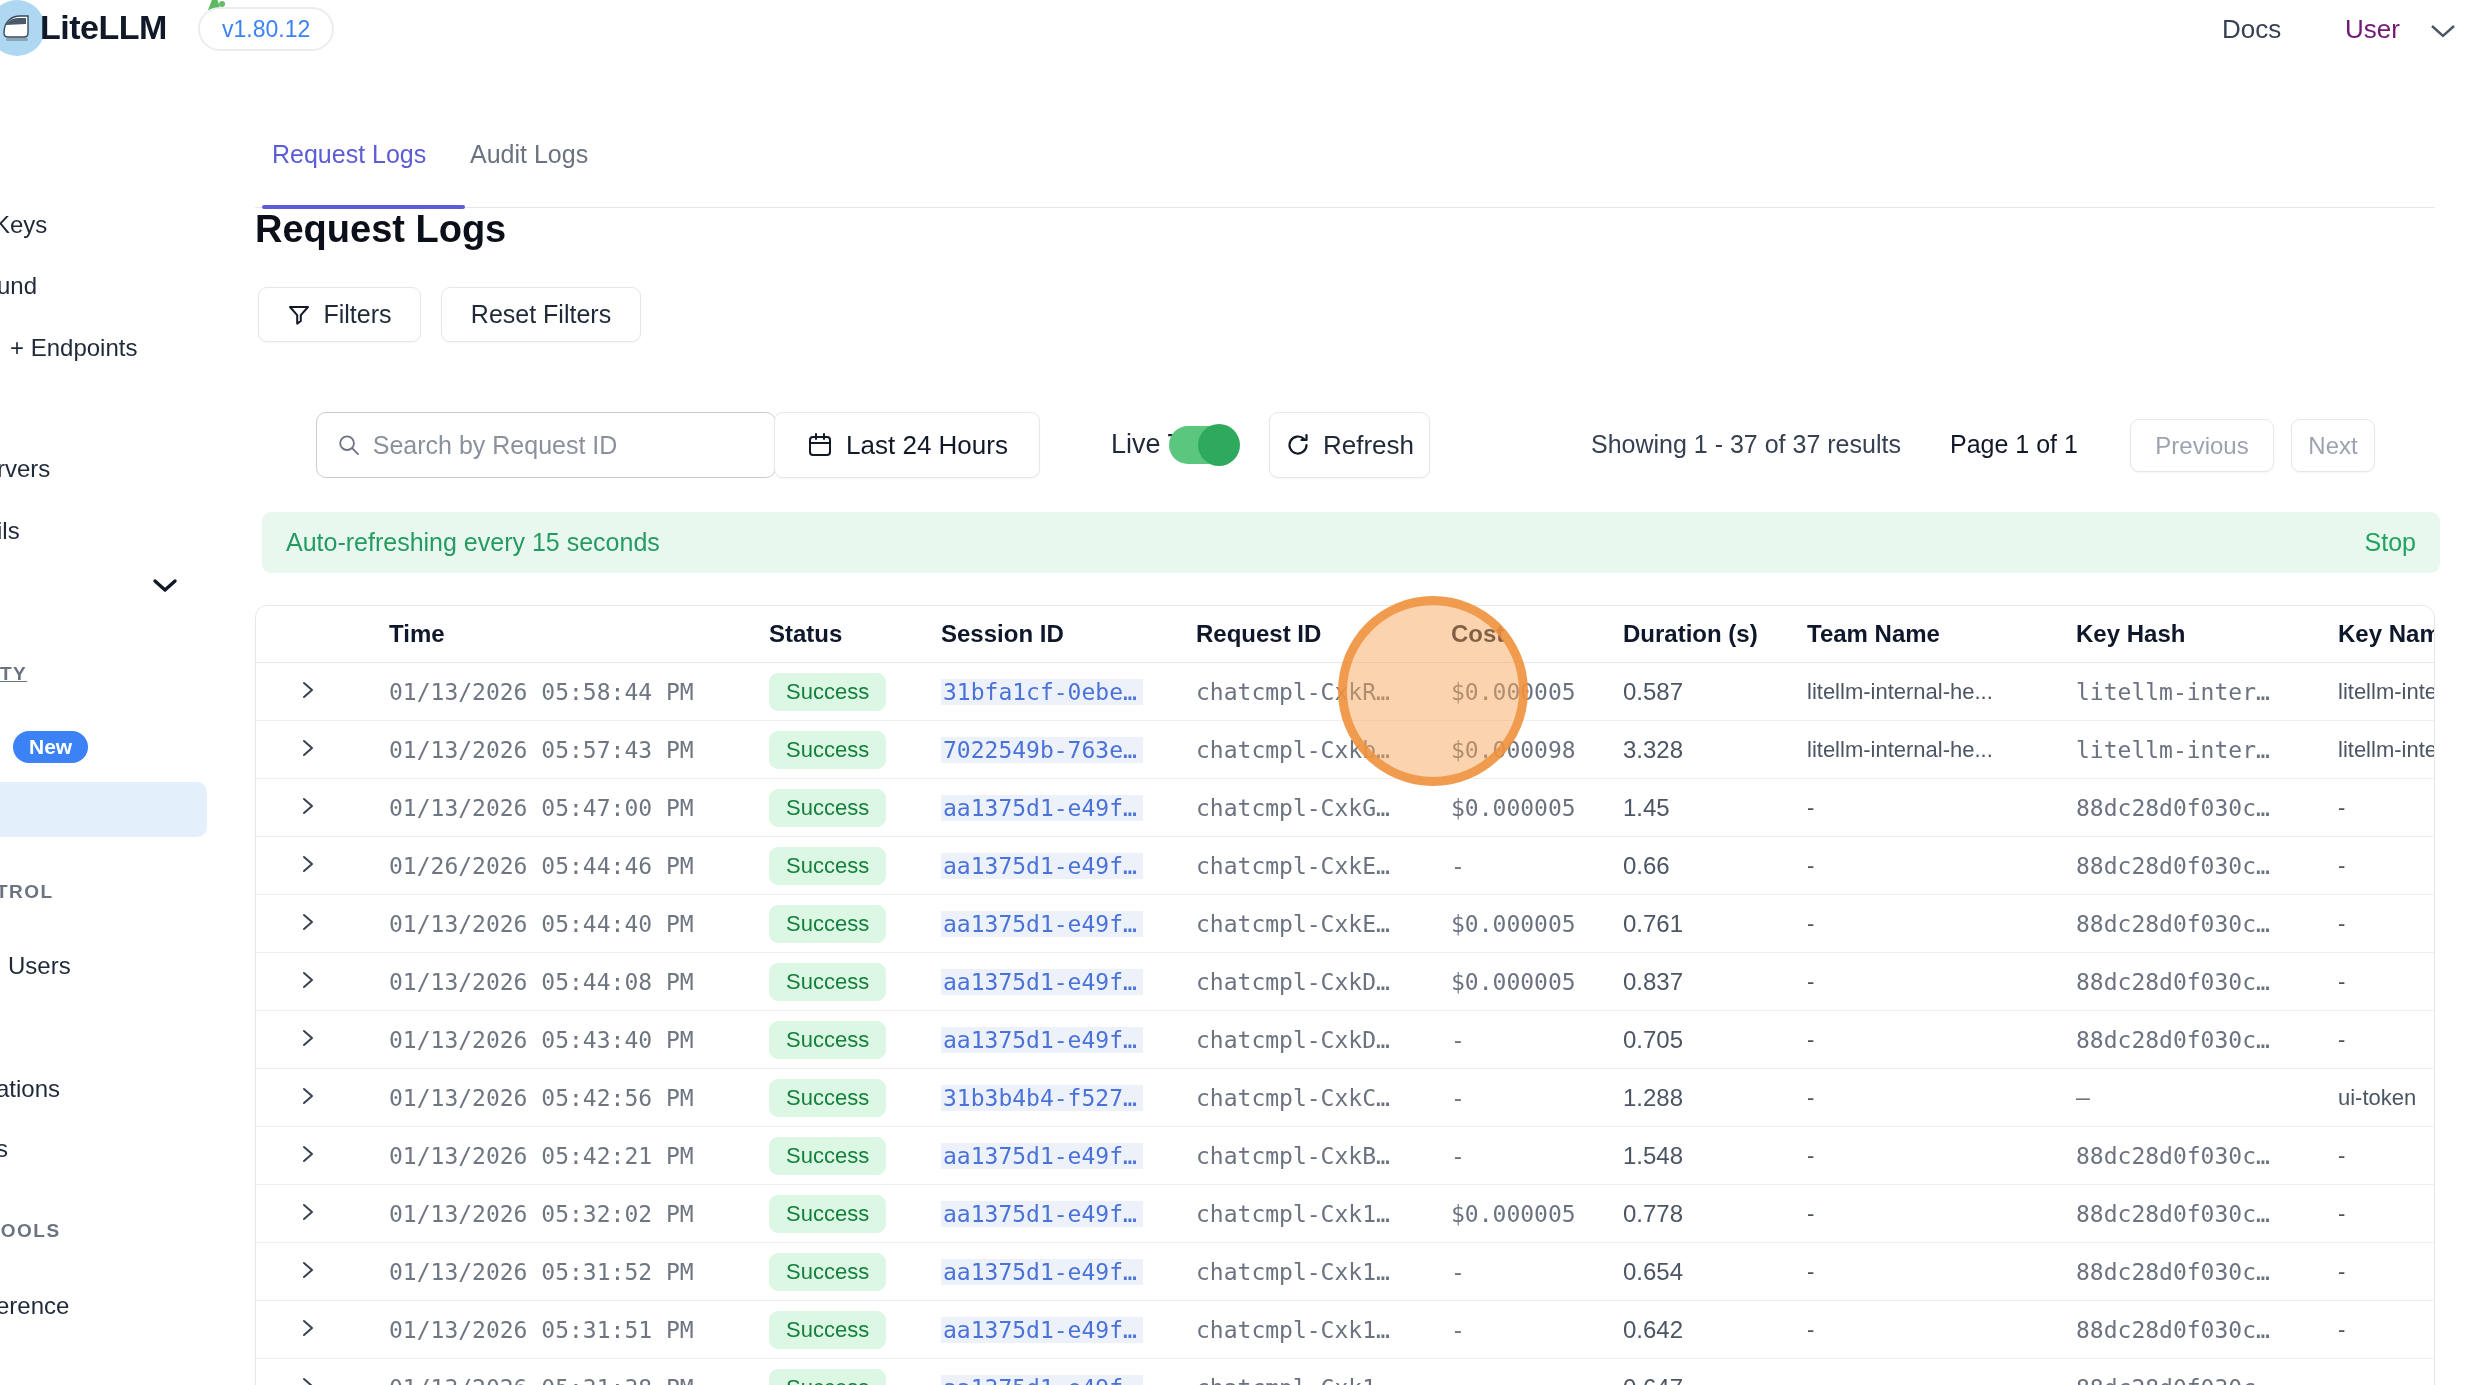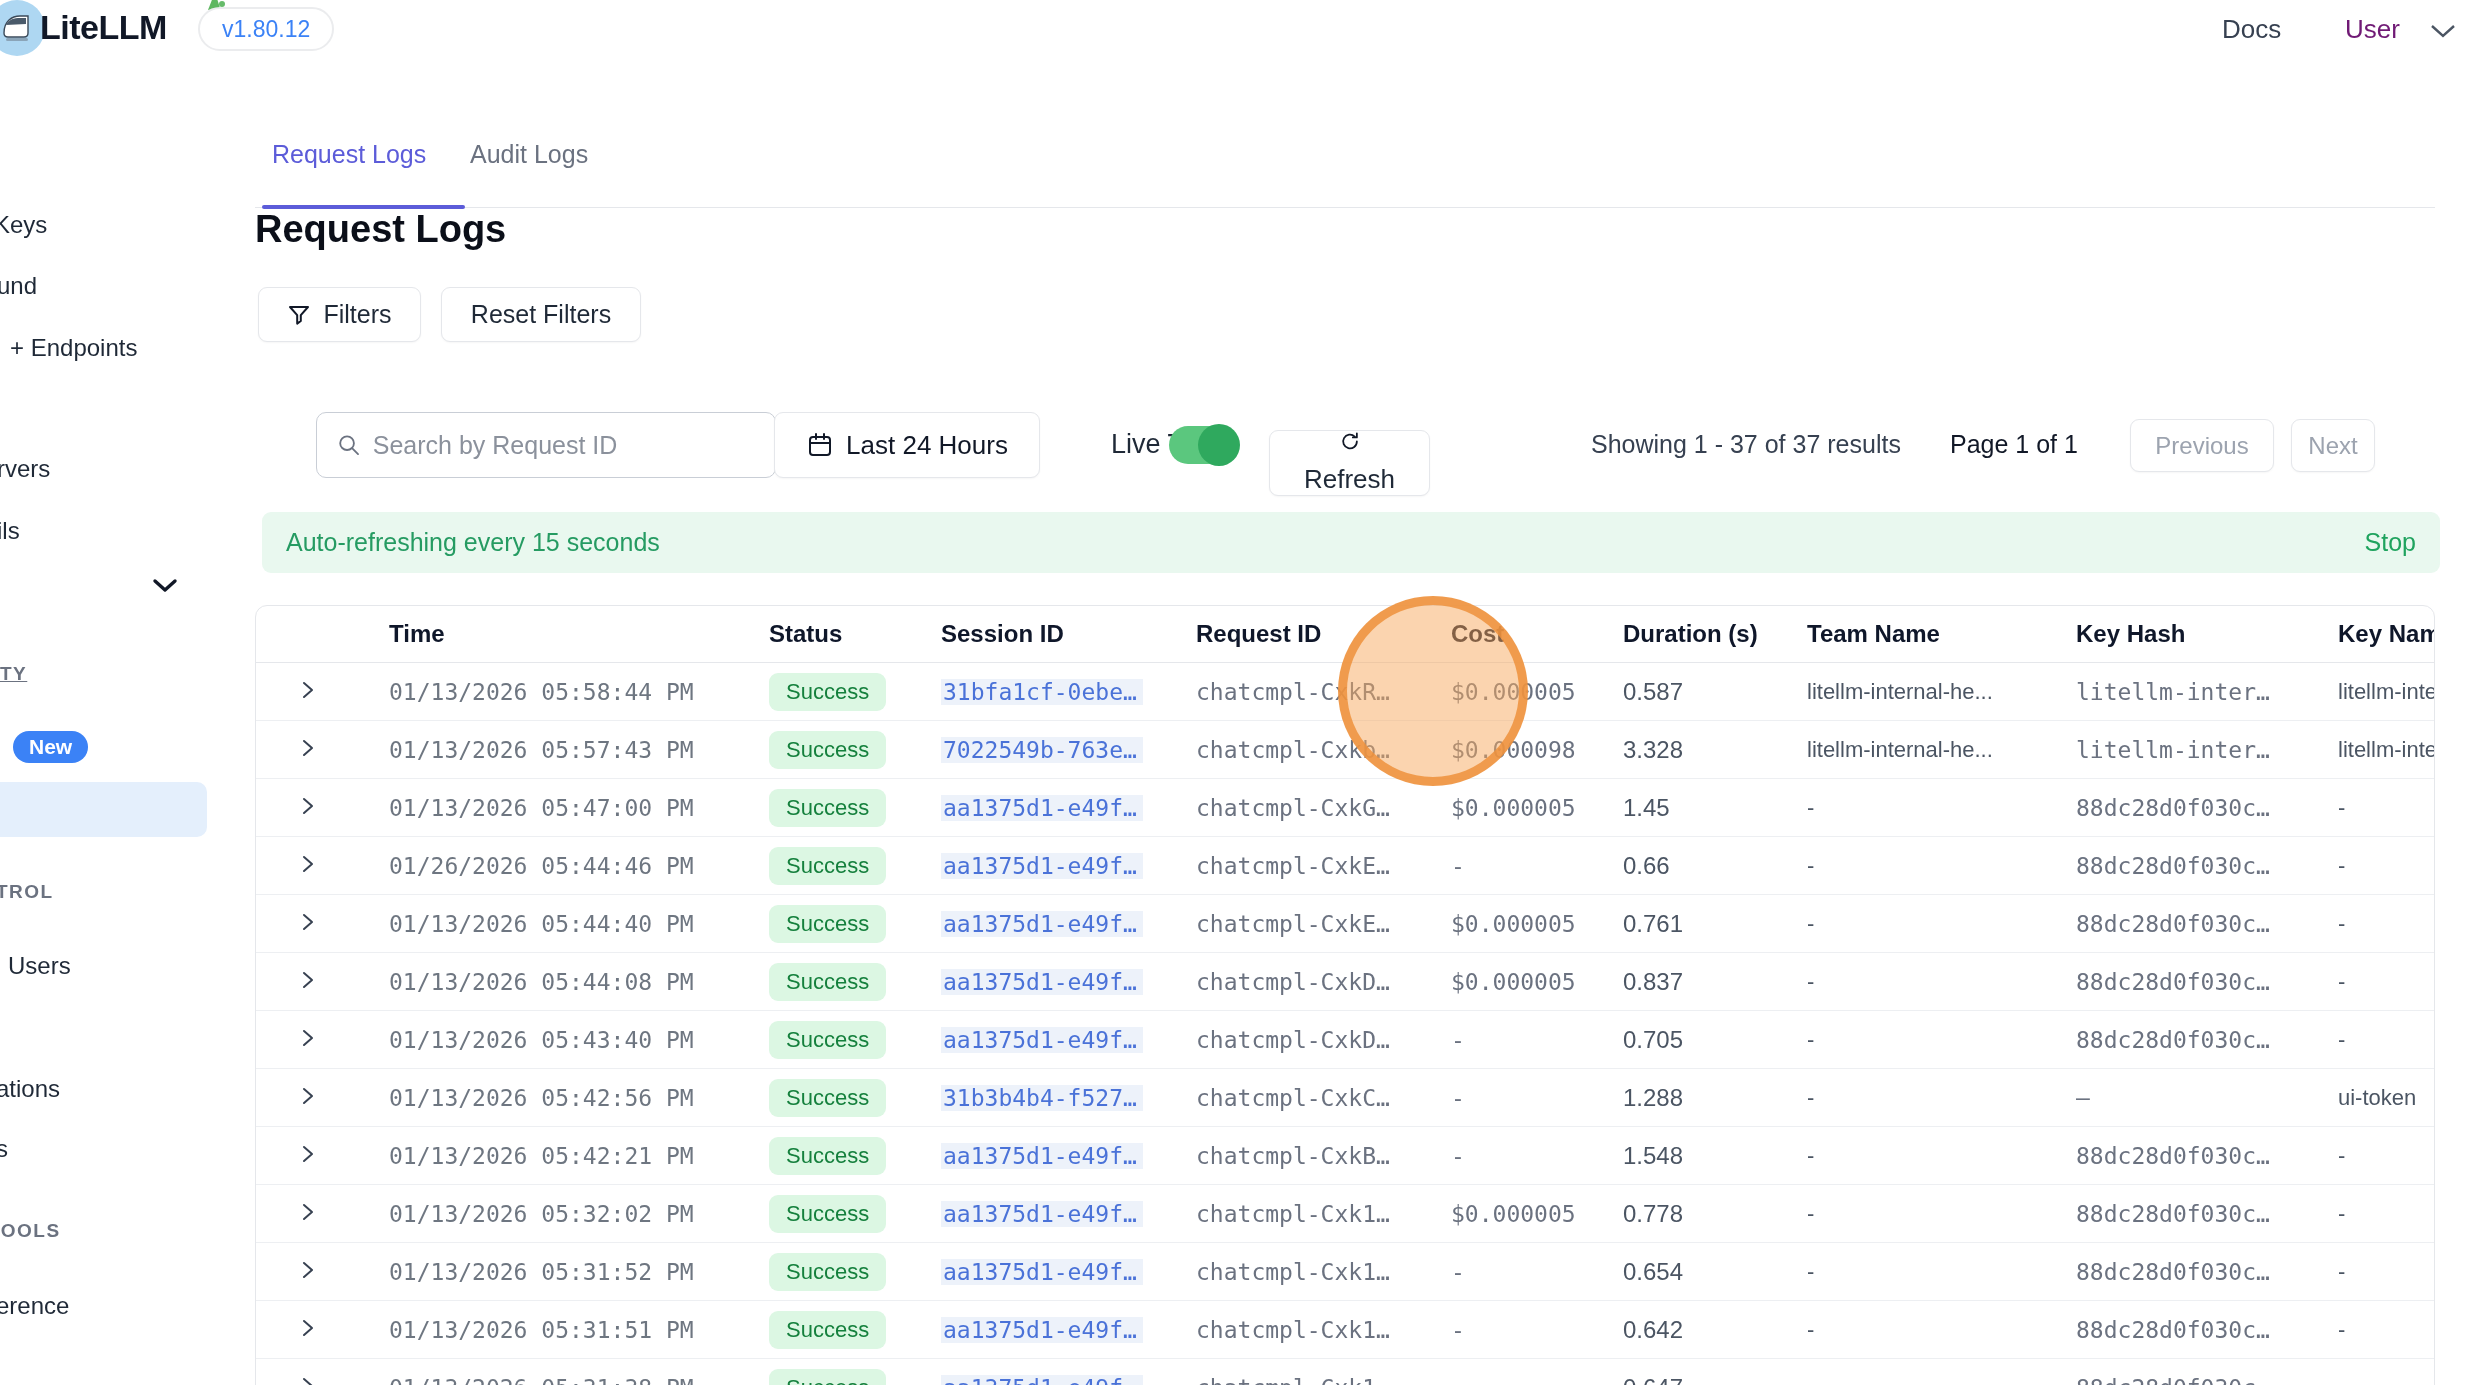--- a/index.html
+++ b/index.html
@@ -52,21 +52,21 @@
   .search-box { left:316px; top:412px; width:460px; height:66px; border:1px solid #c9ced6;
     border-radius:10px; background:#fff; display:flex; align-items:center; padding:0 20px; gap:12px; }
   .search-box input { border:none; outline:none; font-size:25px; color:#374151; width:100%;
     font-family:"Liberation Sans",sans-serif; }
   .search-box input::placeholder { color:#8b919c; }
   .btn-range { left:774px; top:412px; width:266px; height:66px; font-size:26px; color:#111827; }
   .livetail-label { left:1111px; top:429px; font-size:27px; color:#1f2937; }
   .toggle { left:1169px; top:426px; width:68px; height:38px; border-radius:19px; background:#5bc77e; cursor:pointer; }
   .toggle .knob { position:absolute; right:-3px; top:-2px; width:42px; height:42px; border-radius:50%;
     background:#2fa95e; }
-  .btn-refresh { left:1269px; top:430px; width:161px; height:66px; font-size:26px;flex-direction:column; }
+  .btn-refresh { left:1269px; top:412px; width:161px; height:66px; font-size:26px; }
   .showing { left:1591px; top:430px; font-size:25px; color:#374151; }
   .pageinfo { left:1950px; top:430px; font-size:25px; color:#111827; font-weight:500; }
   .btn-prev { left:2130px; top:419px; width:144px; height:53px; font-size:24px; color:#9ca3af; }
   .btn-next { left:2291px; top:419px; width:84px; height:53px; font-size:24px; color:#9ca3af; }
 
   
   .banner { left:262px; top:512px; width:2178px; height:61px; background:#e9f8ef; border-radius:9px;
     display:flex; align-items:center; justify-content:space-between; padding:0 24px; }
   .banner-text { font-size:25px; color:#259b62; }
   .banner-stop { font-size:25px; color:#1fa35e; cursor:pointer; }

